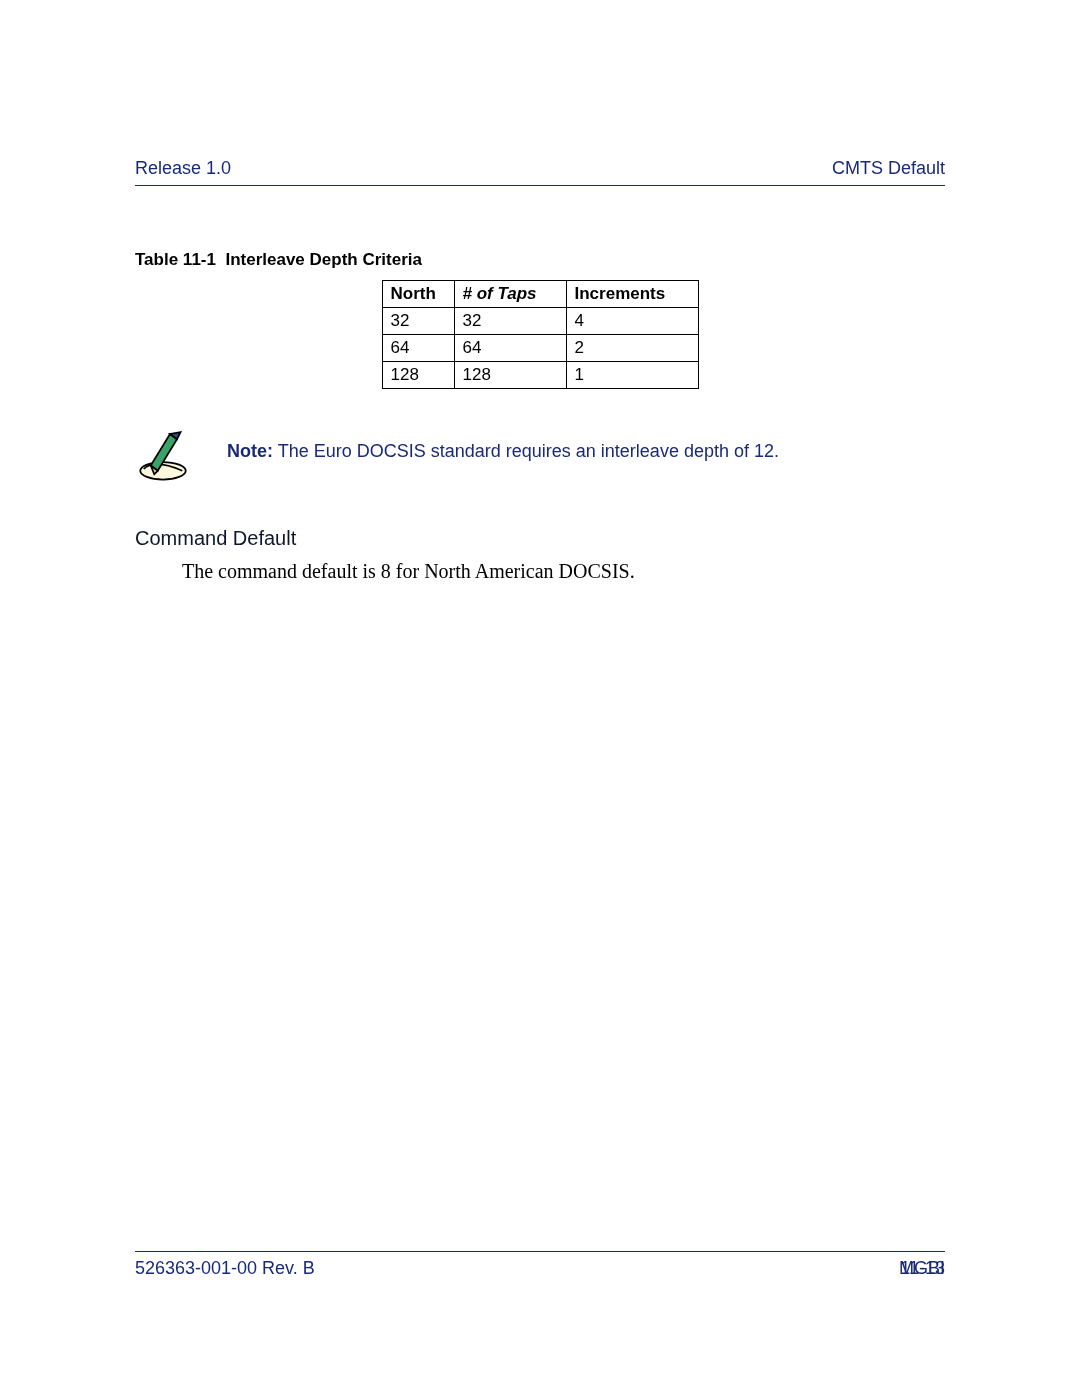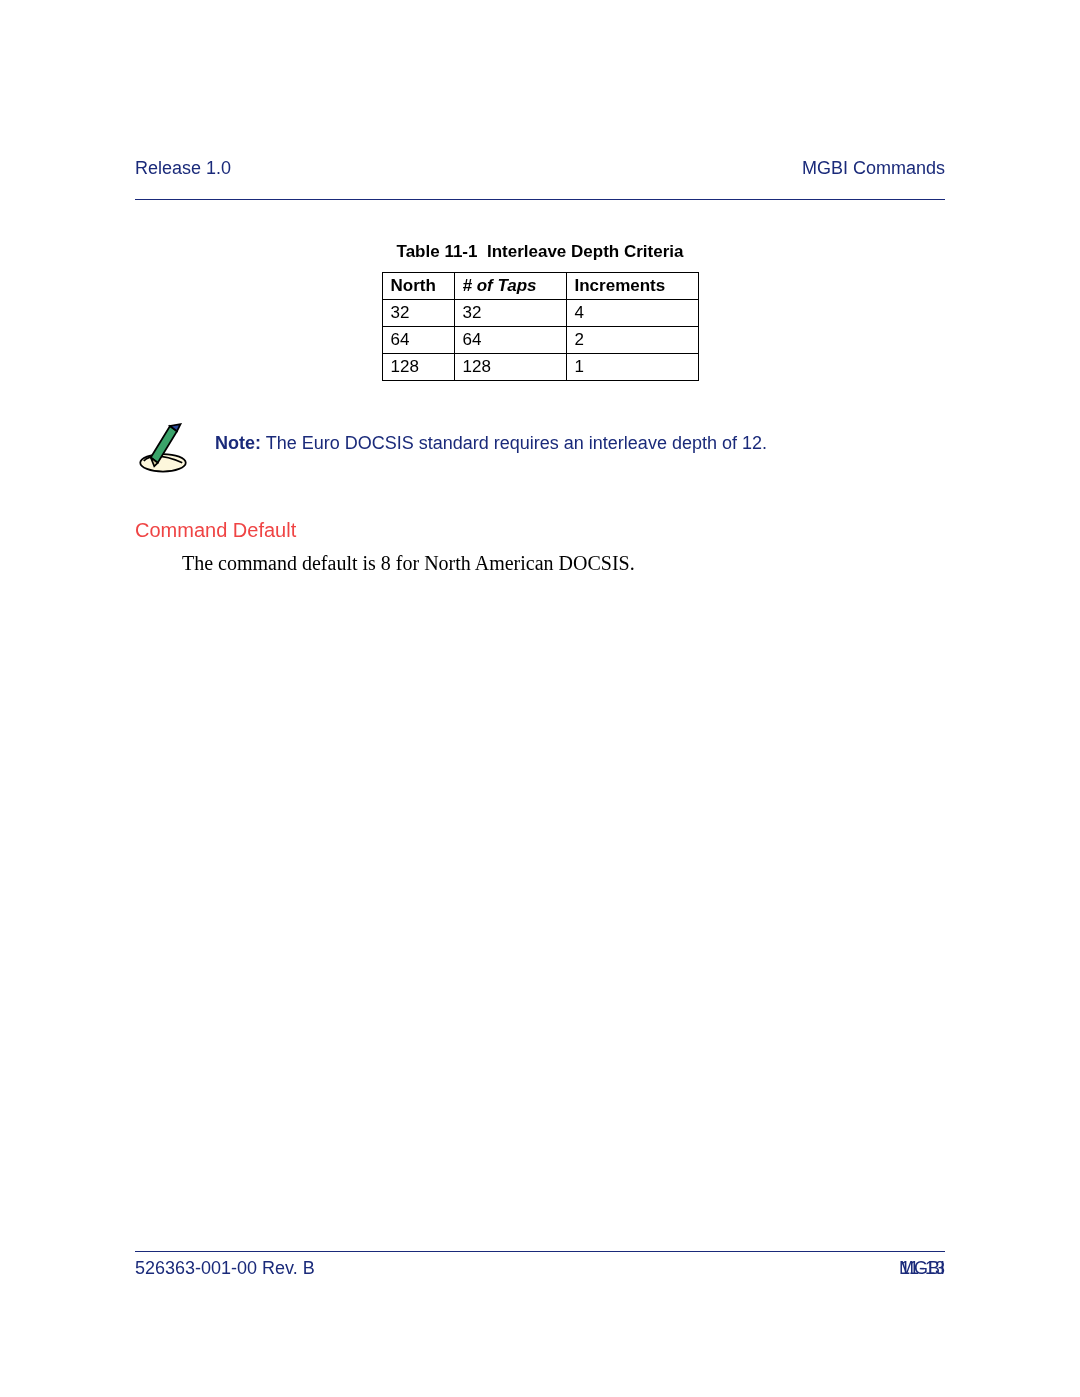--- a/index.html
+++ b/index.html
@@ -17,27 +17,27 @@
     height: 100%;
     box-sizing: border-box;
     position: relative;
   }
   .header-row {
     display: flex;
     justify-content: space-between;
     font-size: 18px;
     color: #1a2a7a;
     border-bottom: 1.5px solid #1a2a7a;
-    padding-bottom: 20px;
+    padding-bottom: 6px;
   }
   .table-caption {
-    text-align: center;
+    text-align: left;
     font-weight: bold;
     font-size: 17px;
-    margin-top: 42px;
+    margin-top: 64px;
   }
   table.criteria {
     border-collapse: collapse;
     margin: 10px auto 0 auto;
     font-size: 17px;
   }
   table.criteria th, table.criteria td {
     border: 1.5px solid #000;
     padding: 3px 8px;
     text-align: left;
@@ -46,35 +46,35 @@
   table.criteria th {
     font-weight: bold;
   }
   table.criteria .col-depth { width: 55px; }
   table.criteria .col-taps  { width: 95px; font-style: italic; }
   table.criteria .col-incr  { width: 115px; }
   .note-block {
     display: flex;
     align-items: flex-start;
     margin-top: 38px;
-    gap: 24px;
+    gap: 36px;
   }
   .note-icon {
     width: 56px;
     height: 56px;
     flex-shrink: 0;
   }
   .note-text {
     color: #1a2a7a;
     font-size: 18px;
     margin-top: 14px;
   }
   .note-text b { font-weight: bold; }
   .section-heading {
-    color: #ef4444;
+    color: #0f172a;
     font-size: 20px;
     margin-top: 44px;
     margin-bottom: 8px;
   }
   .body-text {
     font-family: "Times New Roman", Times, serif;
     font-size: 20px;
     margin-left: 47px;
     margin-top: 10px;
   }
@@ -97,21 +97,21 @@
     text-align: right;
   }
 </style>
 </head>
 <body>
 
 <div class="page">
 
   <div class="header-row">
     <span>Release 1.0</span>
-    <span>MGBI Commands</span>
+    <span>CMTS Default</span>
   </div>
 
   <div class="table-caption">
     <span>Table 11-1</span>&nbsp;
     <span>Interleave Depth Criteria</span>
   </div>
 
   <table class="criteria">
     <tbody>
         <tr>

